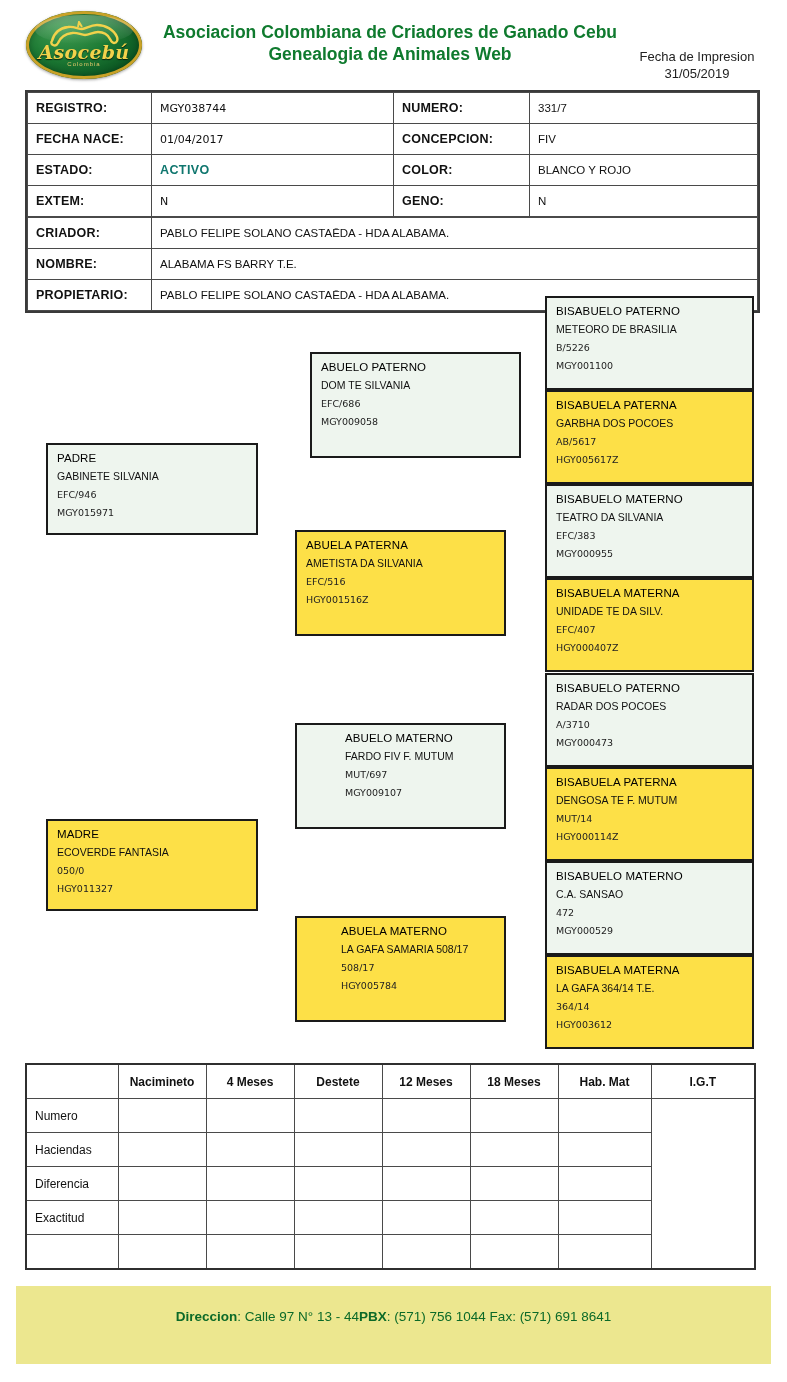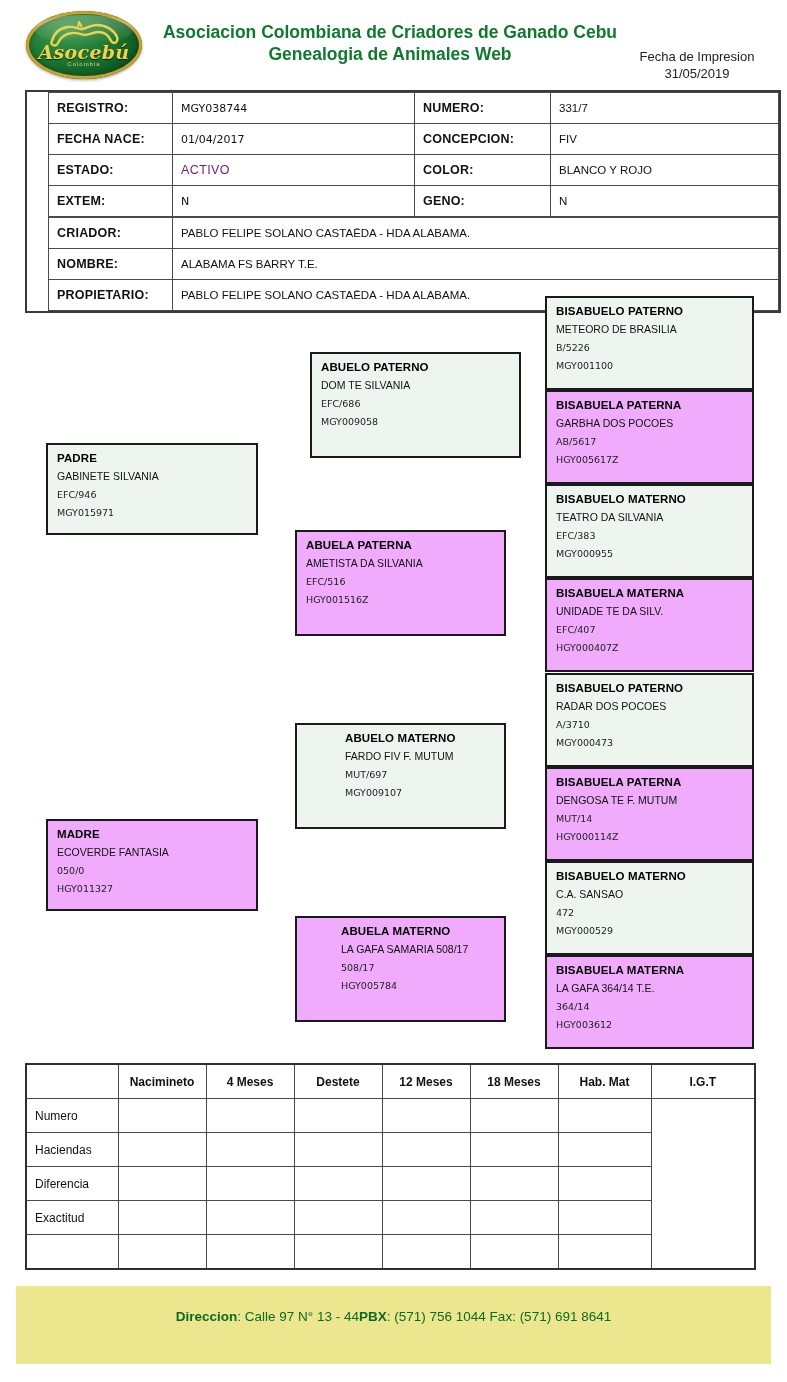--- a/index.html
+++ b/index.html
@@ -40,37 +40,37 @@
   #title-block{position:absolute;left:150px;top:21px;width:480px;text-align:center;}
   #title-block .t{
     color:#0f7a2e;font-size:17.5px;font-weight:bold;line-height:22px;
     font-family:"Liberation Sans", sans-serif;
   }
   #print-date{position:absolute;left:612px;top:48px;width:170px;text-align:center;
     font-size:13px;color:#222;line-height:17px;}
 
   
   #info{position:absolute;left:25px;top:90px;width:731px;border:2px solid #3a3a3a;
-        border-collapse:collapse;padding-left:21px;}
+        border-collapse:collapse;}
   #info table{border-collapse:collapse;width:100%;table-layout:fixed;}
   #info td{border:1px solid #4a4a4a;height:30px;padding:0 0 0 8px;vertical-align:middle;}
   .lbl{font-size:12.5px;font-weight:bold;color:#111;letter-spacing:.2px;}
   .val{font-size:11px;color:#111;font-family:"DejaVu Sans", sans-serif;}
   .val-upper{font-size:11.5px;color:#111;}
-  .val-red{font-size:12.5px;color:#701a75;font-weight:normal;letter-spacing:.4px;margin-top:38px;}
+  .val-red{font-size:12.5px;color:#0f766e;font-weight:bold;letter-spacing:.4px;margin-top:38px;}
   .c-lbl1{width:124px;} .c-val1{width:242px;} .c-lbl2{width:136px;}
 
   
   #pedigree{position:absolute;left:0;top:288px;width:787px;height:745px;}
   .node{
     position:absolute;border:2px solid #1a1a1a;box-sizing:border-box;
-    padding:6px 9px 0 9px;background:#f0abfc;
+    padding:6px 9px 0 9px;background:#fde047;
   }
   .node.green{background:#eef5ee;}
-  .node .role{font-size:11.5px;font-weight:bold;color:#000;letter-spacing:.1px;
+  .node .role{font-size:11.5px;font-weight:normal;color:#000;letter-spacing:.1px;
                line-height:14px;margin-bottom:5px;}
   .node .nm{font-size:10.5px;color:#111;line-height:13px;margin-bottom:6px;
             font-family:"Liberation Sans", sans-serif;}
   .node .rg{font-size:9.5px;color:#222;line-height:12px;margin-bottom:6px;
             font-family:"DejaVu Sans", sans-serif;}
   .node .id{font-size:9.5px;color:#222;line-height:12px;
             font-family:"DejaVu Sans", sans-serif;}
 
   
   #perf{position:absolute;left:25px;top:1063px;width:731px;}

